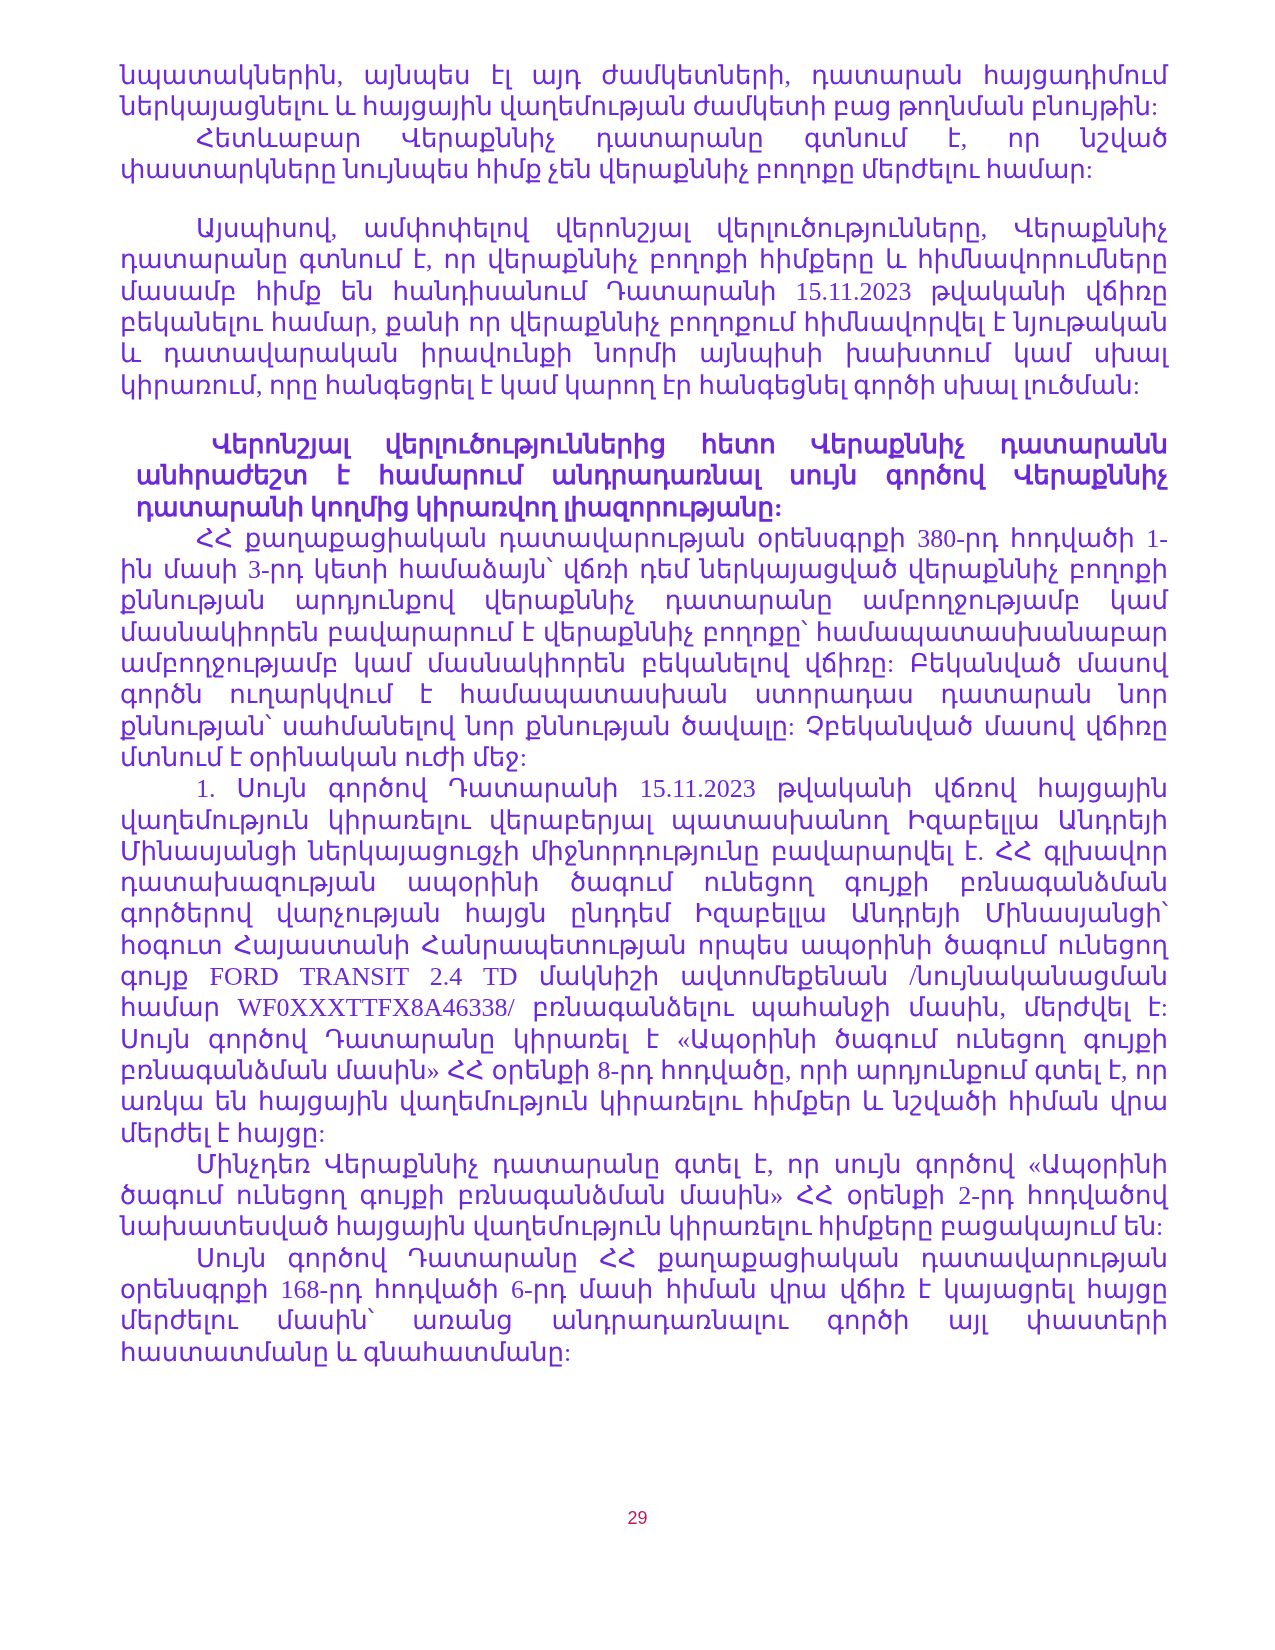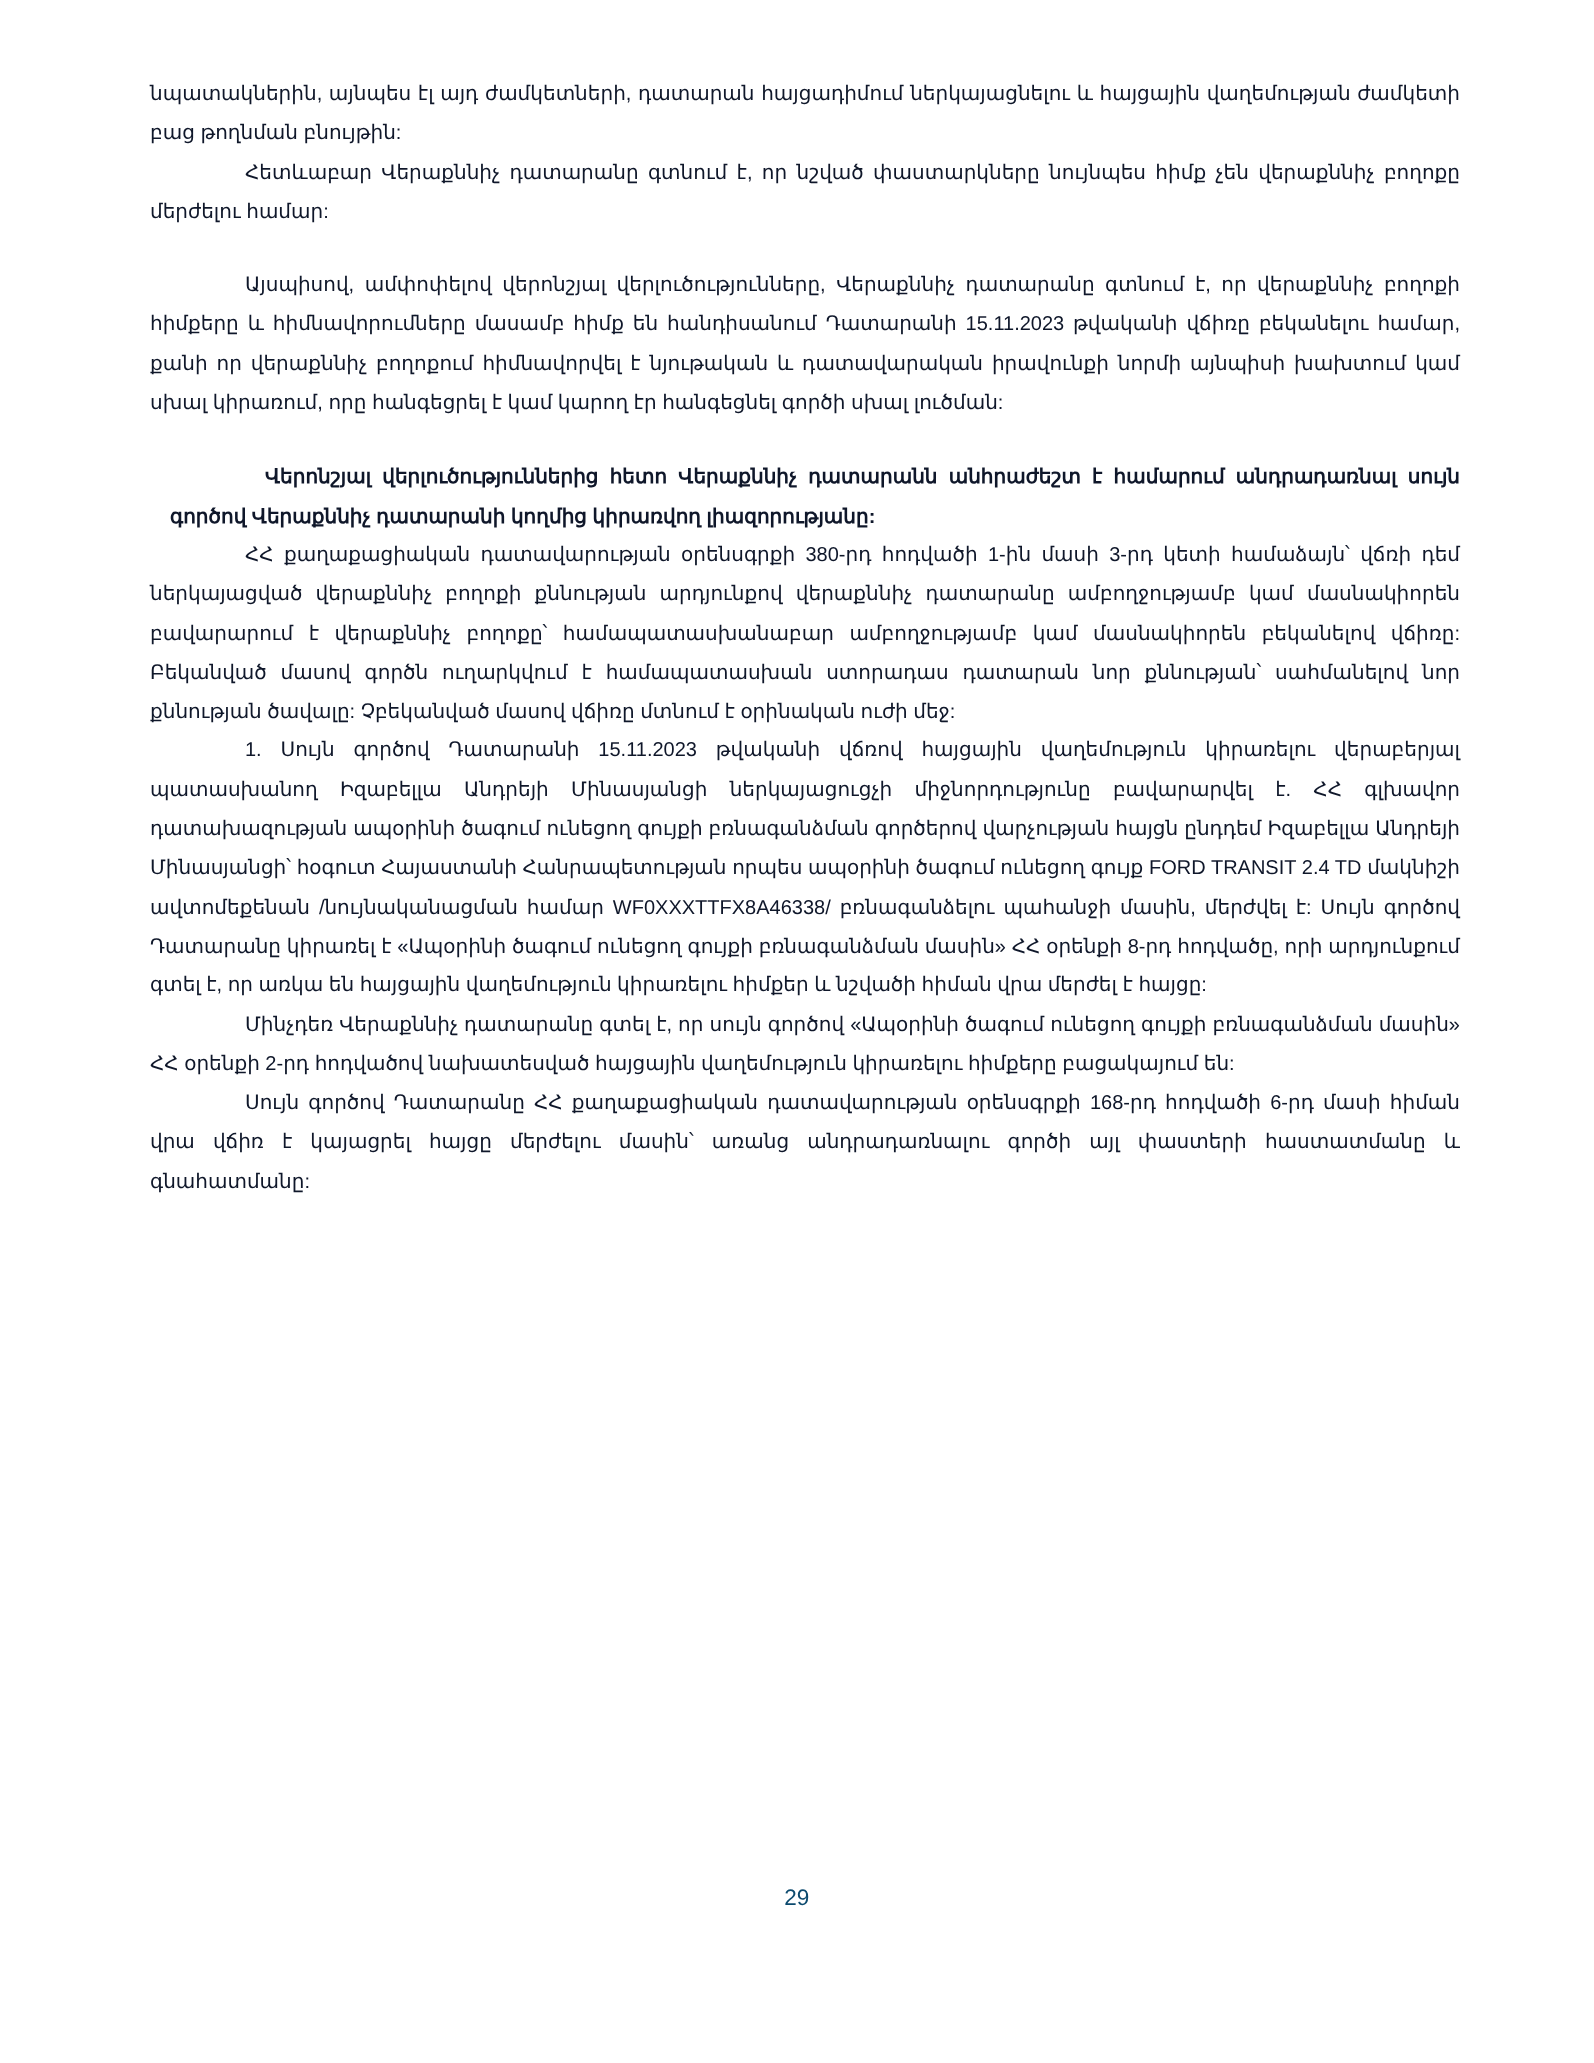--- a/index.html
+++ b/index.html
@@ -1,29 +1,29 @@
 <!DOCTYPE html>
 <html><head>
 <meta charset="utf-8">
 <style>
   html, body { margin: 0; padding: 0; background: #ffffff; }
   body { width: 1275px; height: 1650px; position: relative; overflow: hidden; }
   .page {
     position: absolute; left: 120px; top: 60px; width: 1048px;
-    font-family: Liberation Sans, sans-serif;
-    font-size: 16px; line-height: 31.3px; color: #0f172a;
+    font-family: Liberation Serif, serif;
+    font-size: 26px; line-height: 31.3px; color: #6d28d9;
   }
   .para { margin: 0; text-align: justify; text-indent: 76px; }
   .para.noindent { text-indent: 0; }
   .gap { height: 28px; }
   .bold { font-weight: bold; margin-left: 16px; }
   .pagenum {
     position: absolute; left: 0; width: 1275px; top: 1508px;
     text-align: center; font-family: "Liberation Sans", "DejaVu Sans", sans-serif;
-    font-size: 18px; color: #0c4a6e;
+    font-size: 18px; color: #be185d;
   }
 </style>
 </head>
 <body>
 
 <div class="page">
   <p class="para noindent">նպատակներին, այնպես էլ այդ ժամկետների, դատարան հայցադիմում ներկայացնելու և հայցային վաղեմության ժամկետի բաց թողնման բնույթին:</p>
   <p class="para">Հետևաբար Վերաքննիչ դատարանը գտնում է, որ նշված փաստարկները նույնպես հիմք չեն վերաքննիչ բողոքը մերժելու համար:</p>
   <div class="gap"></div>
   <p class="para">Այսպիսով, ամփոփելով վերոնշյալ վերլուծությունները, Վերաքննիչ դատարանը գտնում է, որ վերաքննիչ բողոքի հիմքերը և հիմնավորումները մասամբ հիմք են հանդիսանում Դատարանի 15.11.2023 թվականի վճիռը բեկանելու համար, քանի որ վերաքննիչ բողոքում հիմնավորվել է նյութական և դատավարական իրավունքի նորմի այնպիսի խախտում կամ սխալ կիրառում, որը հանգեցրել է կամ կարող էր հանգեցնել գործի սխալ լուծման:</p>

